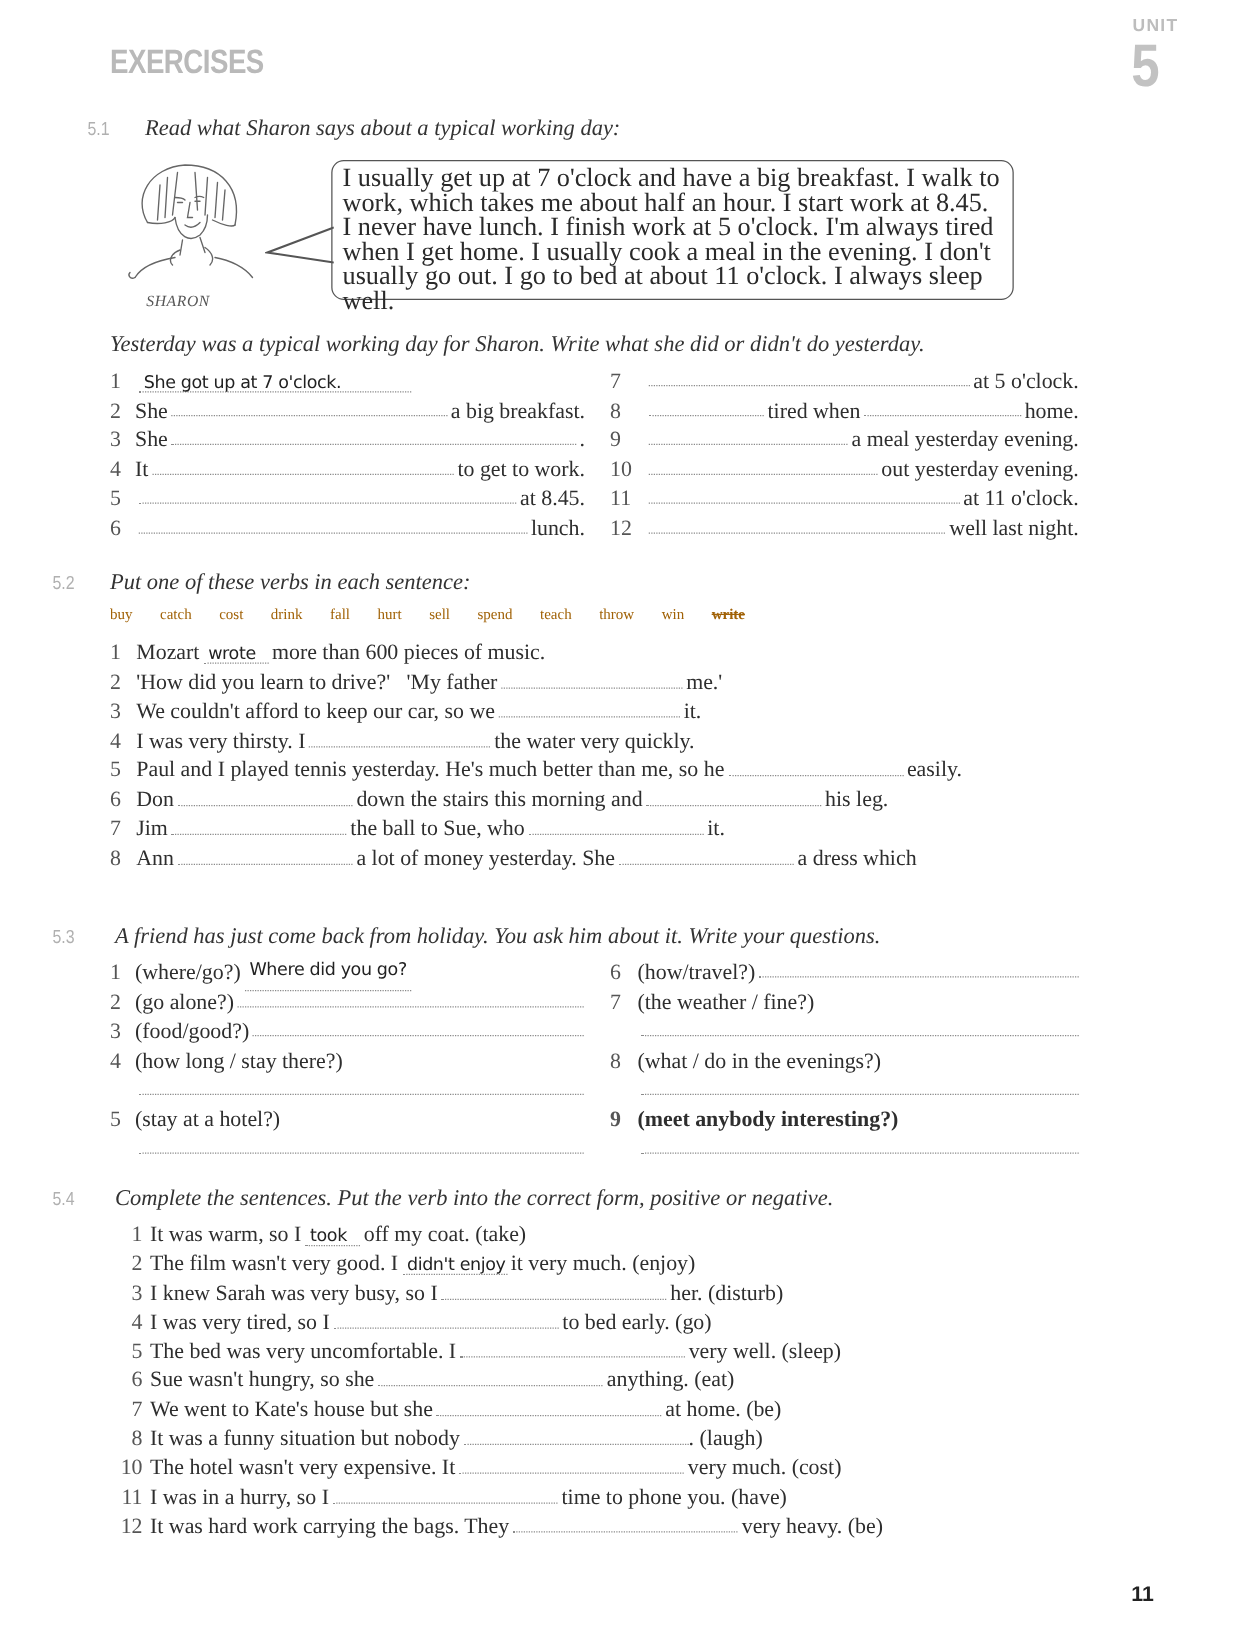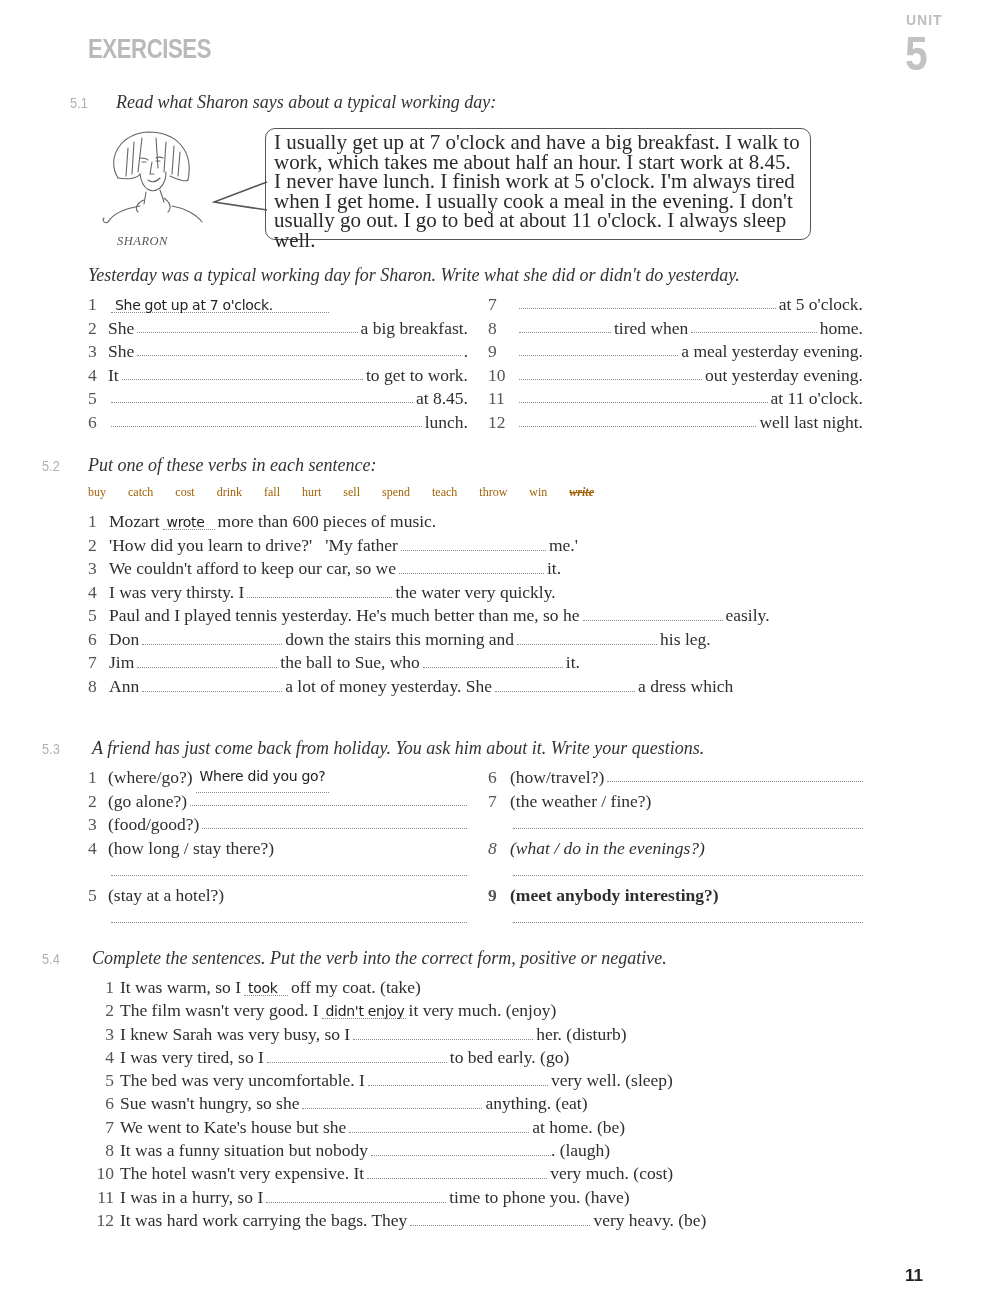--- a/index.html
+++ b/index.html
@@ -18,21 +18,21 @@
   .instr { font-style: italic; font-size: 18px; color: #333; }
   .line { font-size: 17.5px; white-space: nowrap; line-height: 1; color: #2e2e2e; }
   .n { display: inline-block; color: #555; }
   .dots { display: inline-block; border-bottom: 1.3px dotted #8a8a8a; height: 12px; vertical-align: baseline; margin: 0 3px; }
   .hand { font-family: "DejaVu Sans", sans-serif; font-size: 14px; color: #222; letter-spacing: -0.3px; }
   .fill { display: inline-block; border-bottom: 1.3px dotted #8a8a8a; padding: 0 4px; margin: 0 3px; }
   .bubble { left: 265px; top: 128px; width: 528px; height: 102px; border: 1.6px solid #555; border-radius: 10px;
             padding: 4px 8px 4px 8px; font-size: 21px; line-height: 19.5px; color: #2a2a2a; box-sizing: content-box; }
   .caption { left: 117px; top: 234px; font-style: italic; font-size: 12.5px; color: #555; letter-spacing: 0.5px; }
   .verbs span { margin-right: 22px; font-size: 12px; color: #a16207; }
-  .strike { text-decoration: line-through; font-weight: bold; font-style: italic; }
+  .strike { text-decoration: line-through; font-weight: bold; }
   .pagenum { left: 905px; top: 1266px; font-family: "Liberation Sans", sans-serif; font-weight: bold; font-size: 17px; color: #222; }
 </style>
 </head>
 <body>
 
 <div class="abs heading">EXERCISES</div>
 <div class="abs unit-label">UNIT</div>
 <div class="abs unit-num">5</div>
 
 <div class="abs" style="left:42px; top:92px;margin-left:28px;">
@@ -211,21 +211,21 @@
     <span class="n" style="width:22px">6</span>
       <span>(how/travel?)</span>
       <span class="dots" style="flex:1"></span>
   </div>
   <div class="line" style="height:23.5px;">
     <span class="n" style="width:22px">7</span><span>(the weather / fine?)</span>
   </div>
   <div class="line" style="height:23.5px; padding-left:22px; display:flex;">
     <span class="dots" style="flex:1"></span>
   </div>
-  <div class="line" style="height:23.5px;font-style:italic;">
+  <div class="line" style="height:23.5px;">
     <span class="n" style="width:22px">8</span><span>(what / do in the evenings?)</span>
   </div>
   <div class="line" style="height:23.5px; padding-left:22px; display:flex;">
     <span class="dots" style="flex:1"></span>
   </div>
   <div class="line" style="height:23.5px;font-weight:bold;">
     <span class="n" style="width:22px">9</span><span>(meet anybody interesting?)</span>
   </div>
   <div class="line" style="height:23.5px; padding-left:22px; display:flex;">
     <span class="dots" style="flex:1"></span>

